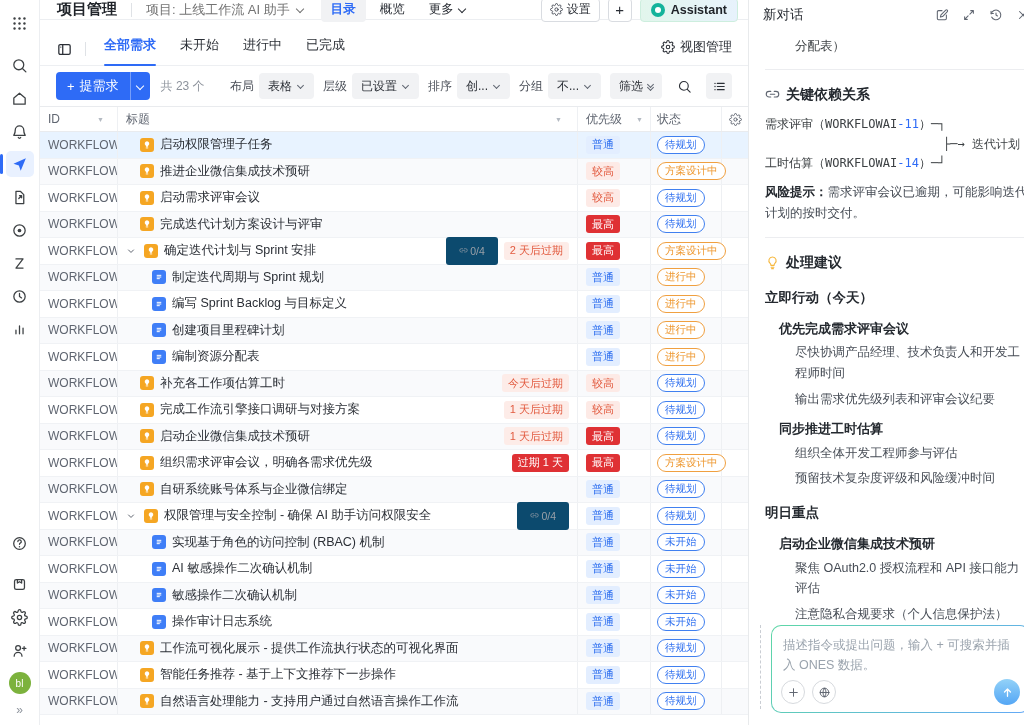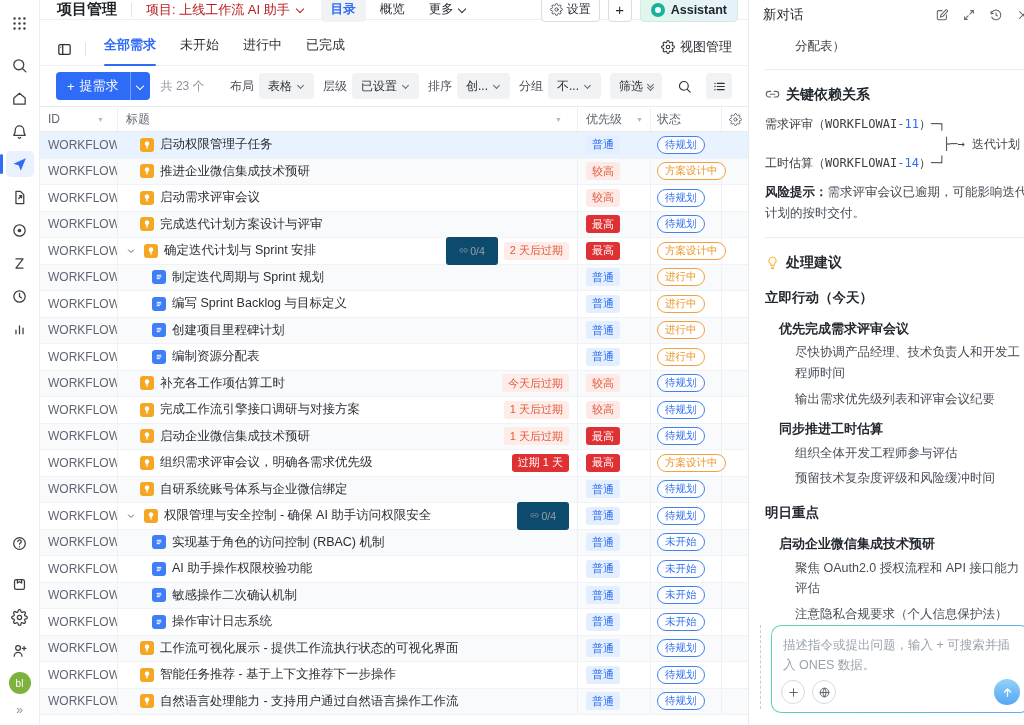--- a/index.html
+++ b/index.html
@@ -18,21 +18,21 @@
   .side-btn.active::before{content:"";position:absolute;left:-6px;top:3px;bottom:3px;width:3px;border-radius:2px;background:#2e6bf6;}
   .sb-spacer{flex:1;}
   .avatar{width:22px;height:22px;border-radius:50%;background:#7cb23d;color:#fff;font-size:10px;display:flex;align-items:center;justify-content:center;margin:5px 0;cursor:pointer;}
   .collapse{color:#8d939c;font-size:12px;margin-top:4px;cursor:pointer;}
 
   
   .main{width:708px;flex:none;display:flex;flex-direction:column;min-width:0;}
   .topbar{height:20px;flex:none;display:flex;align-items:center;padding:0 10px 0 17px;border-bottom:1px solid #eceef1;}
   .app-title{font-size:15px;font-weight:700;color:#1f2329;}
   .vsep{width:1px;height:14px;background:#dfe2e6;margin:0 14px;}
-  .proj{display:flex;align-items:center;gap:2px;font-size:13px;color:#b91c1c;cursor:pointer;}
+  .proj{display:flex;align-items:center;gap:2px;font-size:13px;color:#737373;cursor:pointer;}
   .chev{display:inline-block;width:6px;height:6px;border-right:1.4px solid currentColor;border-bottom:1.4px solid currentColor;transform:rotate(45deg);margin:-2px 2px 0 5px;}
   .top-tabs{display:flex;align-items:center;gap:4px;margin-left:16px;}
   .ttab{padding:4px 10px;border-radius:4px;font-size:12.5px;color:#2b2f36;cursor:pointer;display:flex;align-items:center;}
   .ttab.active{color:#2e6bf6;background:#f1f2f4;font-weight:600;}
   .top-right{margin-left:auto;display:flex;align-items:flex-end;gap:8px;}
   .btn-o{height:24px;border:1px solid #d9dce1;border-radius:4px;display:flex;align-items:center;gap:4px;padding:0 8px;font-size:12px;color:#2b2f36;background:#fff;cursor:pointer;}
   .btn-o .ic{width:13px;height:13px;color:#4a4f58;}
   .btn-sq{width:24px;justify-content:center;padding:0;font-size:15px;color:#2b2f36;}
   .btn-assist{height:24px;border:1px solid #cdeede;border-radius:4px;display:flex;align-items:center;gap:6px;padding:0 10px;font-size:12.5px;font-weight:600;color:#1f2329;cursor:pointer;background:linear-gradient(90deg,#e2f6ec,#e7f2fc);}
   .assist-dot{width:14px;height:14px;border-radius:50%;background:#14b39b;position:relative;}
@@ -756,21 +756,21 @@
           <div class="cell c-gear"></div>
         </div>
         <div class="trow">
           <div class="cell c-id">WORKFLOWAI-7</div>
           <div class="cell c-title">
             <span class="ticon task ind2">
               <svg viewBox="0 0 24 24" fill="none" stroke="currentColor" stroke-width="1.8" stroke-linecap="round" stroke-linejoin="round">
                 <path d="M7.5 8h9M7.5 12h9M7.5 16h5.5" stroke="#fff" stroke-width="2.4"></path>
               </svg>
             </span>
-            <span class="t-text">AI 助手操作权限校验功能</span>
+            <span class="t-text">AI 敏感操作二次确认机制</span>
             <span class="grow"></span>
           </div>
           <div class="cell c-pri">
             <span class="pri normal">普通</span>
           </div>
           <div class="cell c-status">
             <span class="pill blue">未开始</span>
           </div>
           <div class="cell c-gear"></div>
         </div>

